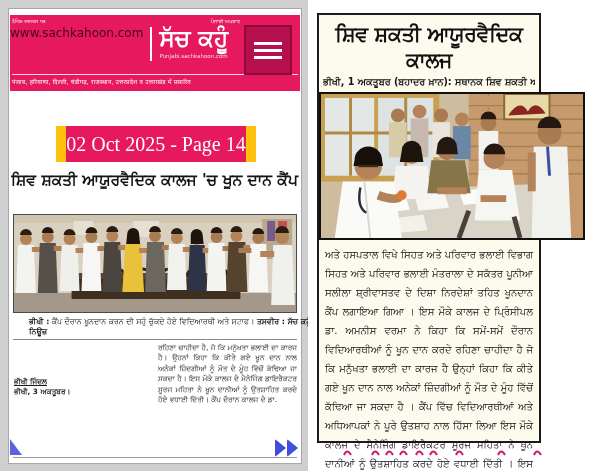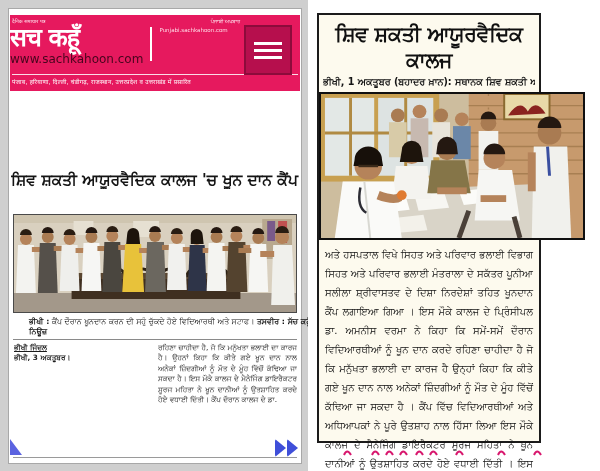--- a/index.html
+++ b/index.html
@@ -41,21 +41,21 @@
   .lc-photo svg { display:block; width:100%; height:100%; }
 
   .lc-caption { position:absolute; left:20px; top:308px; width:284px; font-size:7.8px;
                 line-height:10px; color:#111; }
   .cap-b { font-weight:bold; }
 
   .lc-divider { position:absolute; left:4px; top:330px; width:284px; height:1px; background:#8a8a8a; }
 
   .lc-columns { position:absolute; left:5px; top:334px; width:283px; height:112px; display:flex; gap:5px; }
   .lc-col { flex:1; font-size:7.3px; line-height:10.4px; color:#1c1c1c; text-align:justify; overflow:hidden; }
-  .col-reporter { font-weight:bold; text-decoration:underline; display:block; }
+  .col-reporter { font-weight:bold; text-decoration:underline; display:block;margin-top:34px; }
   .col-dateline { font-weight:bold; display:block; }
   .lc-bottomline { position:absolute; left:4px; top:448px; width:284px; height:1px; background:#9a9a9a; }
 
   .nav-left { position:absolute; left:1px; bottom:8px; width:0; height:0; cursor:pointer;
               border-bottom:16px solid #5b63e0; border-right:12px solid transparent; }
   .nav-right { position:absolute; right:3px; bottom:6px; display:flex; cursor:pointer; }
   .nav-right i { display:block; width:0; height:0; border-top:9px solid transparent;
                  border-bottom:9px solid transparent; border-left:11px solid #3f4fd9; margin-left:1px;
                  border-radius:2px; }
 
@@ -81,37 +81,42 @@
 
   <div class="left-card" data-interactable="false">
 
     <div class="lc-header" data-interactable="false">
       <div class="lc-tagline-row">
         <span data-interactable="false">दैनिक समाचार पत्र</span>
         <span data-interactable="false">ਪੰਜਾਬੀ ਅਖਬਾਰ</span>
       </div>
       <div class="lc-logo-row">
         <div class="logo-block" data-interactable="false">
-          <span class="logo-hi" data-interactable="false">सच कहूँ</span>
           <span class="url-main" data-interactable="true">www.sachkahoon.com</span>
         </div>
         <div class="logo-sep" data-interactable="false"></div>
         <div class="logo-block" data-interactable="false">
+          <span class="logo-pa" data-interactable="false">ਸੱਚ ਕਹੂੰ</span>
           <span class="url-pa" data-interactable="true">Punjabi.sachkahoon.com</span>
         </div>
       </div>
       <div class="lc-hr" data-interactable="false"></div>
       <div class="lc-coverage" data-interactable="false">पंजाब, हरियाणा, दिल्ली, चंडीगढ़, राजस्थान, उत्तरप्रदेश व उत्तराखंड में प्रसारित</div>
       <div class="hamburger" data-interactable="true">
         <span></span>
           <span></span>
           <span></span>
       </div>
     </div>
 
+    <div class="date-banner" data-interactable="false">
+      <div class="db-bar" style="background:#ffc20e" data-interactable="false"></div>
+      <div class="db-center" style="background:#e6195e" data-interactable="false">02 Oct 2025 - Page 14</div>
+      <div class="db-bar" style="background:#ffc20e" data-interactable="false"></div>
+    </div>
 
     <div class="lc-headline" data-interactable="false">ਸ਼ਿਵ ਸ਼ਕਤੀ ਆਯੂਰਵੈਦਿਕ ਕਾਲਜ 'ਚ ਖੂਨ ਦਾਨ ਕੈਂਪ ਲਾਇਆ</div>
 
     <div class="lc-photo" data-interactable="false">
       <svg viewBox="0 0 284 97" preserveAspectRatio="none">
         <rect x="0" y="0" width="284" height="97" fill="#d9d0bf"></rect>
         <rect x="0" y="0" width="284" height="8" fill="#cfc5b0"></rect>
         <rect x="250" y="4" width="30" height="40" fill="#b8a88e"></rect>
         <rect x="255" y="6" width="8" height="20" fill="#7a5a8a"></rect>
         <rect x="266" y="6" width="9" height="22" fill="#c05050"></rect>

